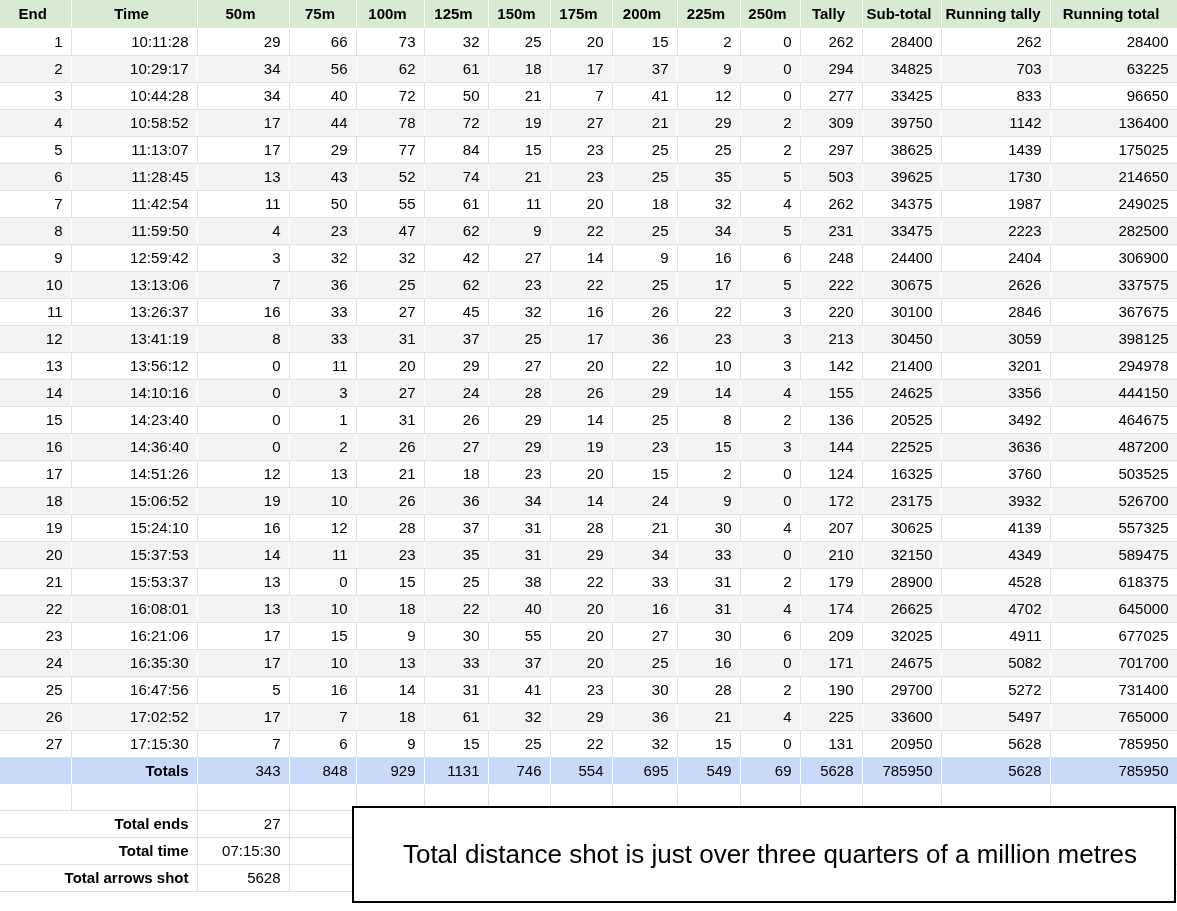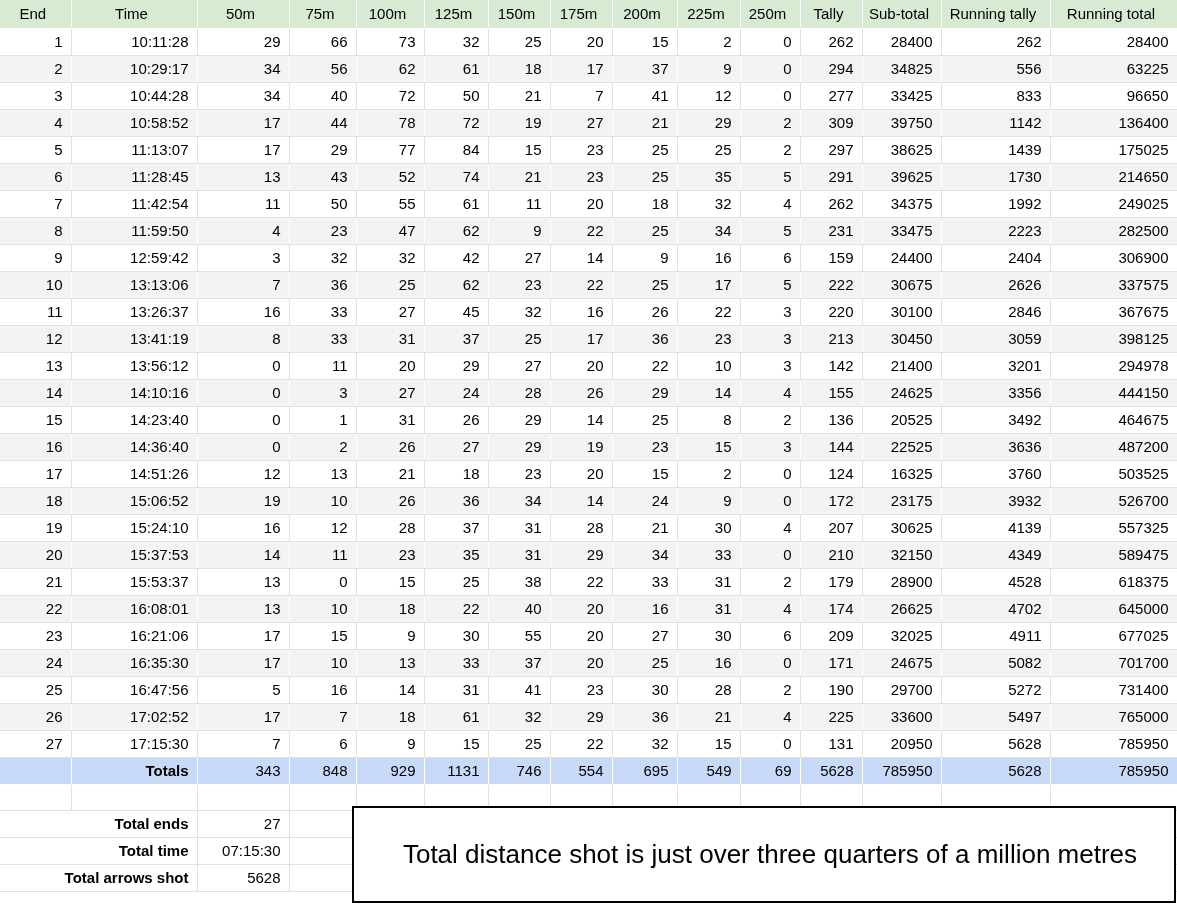--- a/index.html
+++ b/index.html
@@ -19,21 +19,21 @@
   table.sheet{
     border-collapse:collapse;table-layout:fixed;width:1177px;
   }
   table.sheet th, table.sheet td{
     white-space:nowrap;overflow:hidden;
     font-size:15px;line-height:26px;height:26px;
     padding:0 8px 0 3px;
   }
   table.sheet th{
     background:var(--header-bg);
-    font-weight:normal;text-align:center;
+    font-weight:bold;text-align:center;
     height:28px;line-height:28px;
     border-right:1px solid #fff;border-bottom:1px solid #fff;
   }
   table.sheet td{
     text-align:right;
     border-right:1px solid var(--gridline);
     border-bottom:1px solid var(--gridline);
   }
   tr.band td{
     background:var(--band-bg);
@@ -121,21 +121,21 @@
         <td>56</td>
         <td>62</td>
         <td>61</td>
         <td>18</td>
         <td>17</td>
         <td>37</td>
         <td>9</td>
         <td>0</td>
         <td>294</td>
         <td>34825</td>
-        <td>556</td>
+        <td>703</td>
         <td>63225</td>
       </tr>
       <tr>
         <td>3</td>
         <td>10:44:28</td>
         <td>34</td>
         <td>40</td>
         <td>72</td>
         <td>50</td>
         <td>21</td>
@@ -187,40 +187,40 @@
         <td>11:28:45</td>
         <td>13</td>
         <td>43</td>
         <td>52</td>
         <td>74</td>
         <td>21</td>
         <td>23</td>
         <td>25</td>
         <td>35</td>
         <td>5</td>
-        <td>291</td>
+        <td>503</td>
         <td>39625</td>
         <td>1730</td>
         <td>214650</td>
       </tr>
       <tr>
         <td>7</td>
         <td>11:42:54</td>
         <td>11</td>
         <td>50</td>
         <td>55</td>
         <td>61</td>
         <td>11</td>
         <td>20</td>
         <td>18</td>
         <td>32</td>
         <td>4</td>
         <td>262</td>
         <td>34375</td>
-        <td>1992</td>
+        <td>1987</td>
         <td>249025</td>
       </tr>
       <tr class="band">
         <td>8</td>
         <td>11:59:50</td>
         <td>4</td>
         <td>23</td>
         <td>47</td>
         <td>62</td>
         <td>9</td>
@@ -238,21 +238,21 @@
         <td>12:59:42</td>
         <td>3</td>
         <td>32</td>
         <td>32</td>
         <td>42</td>
         <td>27</td>
         <td>14</td>
         <td>9</td>
         <td>16</td>
         <td>6</td>
-        <td>159</td>
+        <td>248</td>
         <td>24400</td>
         <td>2404</td>
         <td>306900</td>
       </tr>
       <tr class="band">
         <td>10</td>
         <td>13:13:06</td>
         <td>7</td>
         <td>36</td>
         <td>25</td>

